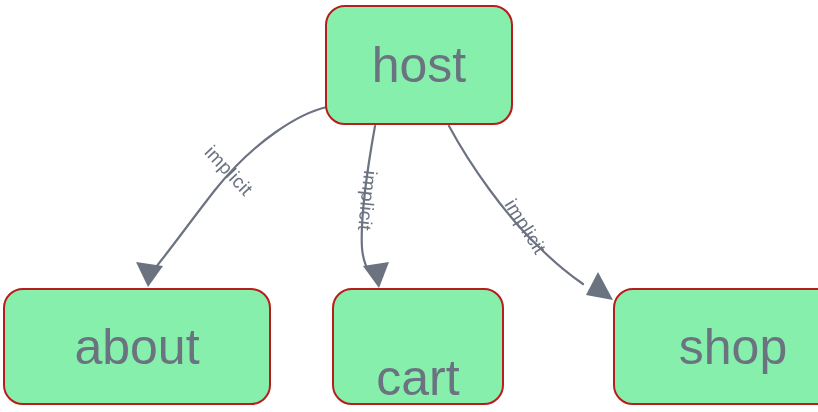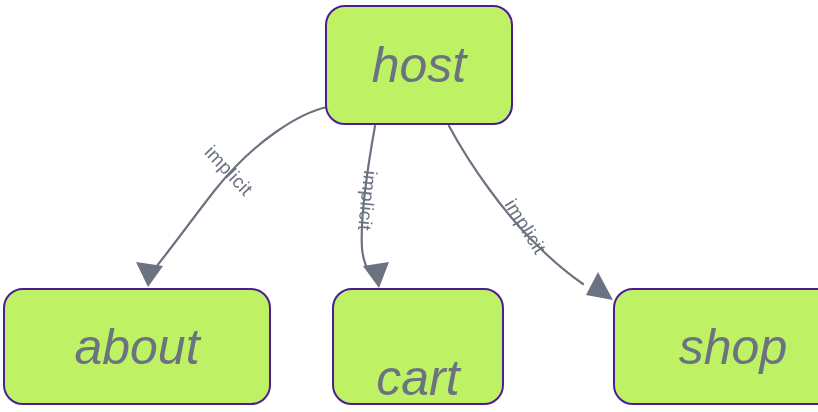--- a/index.html
+++ b/index.html
@@ -23,28 +23,27 @@
   #graph-svg {
     position: absolute;
     left: 0;
     top: 0;
     width: 818px;
     height: 412px;
   }
   .node {
     position: absolute;
     box-sizing: border-box;
-    background: #bef264;
-    border: 2px solid #4c1d95;
+    background: #86efac;
+    border: 2px solid #b91c1c;
     border-radius: 20px;
     display: flex;
     align-items: center;
     justify-content: center;
     z-index: 2;
-    font-style: italic;
   }
   .node-label {
     font-family: "Liberation Sans", sans-serif;
     font-size: 50px;
     line-height: 1;
     font-weight: 400;
     color: #6b7280;
     letter-spacing: 0px;
     white-space: nowrap;
     user-select: none;

